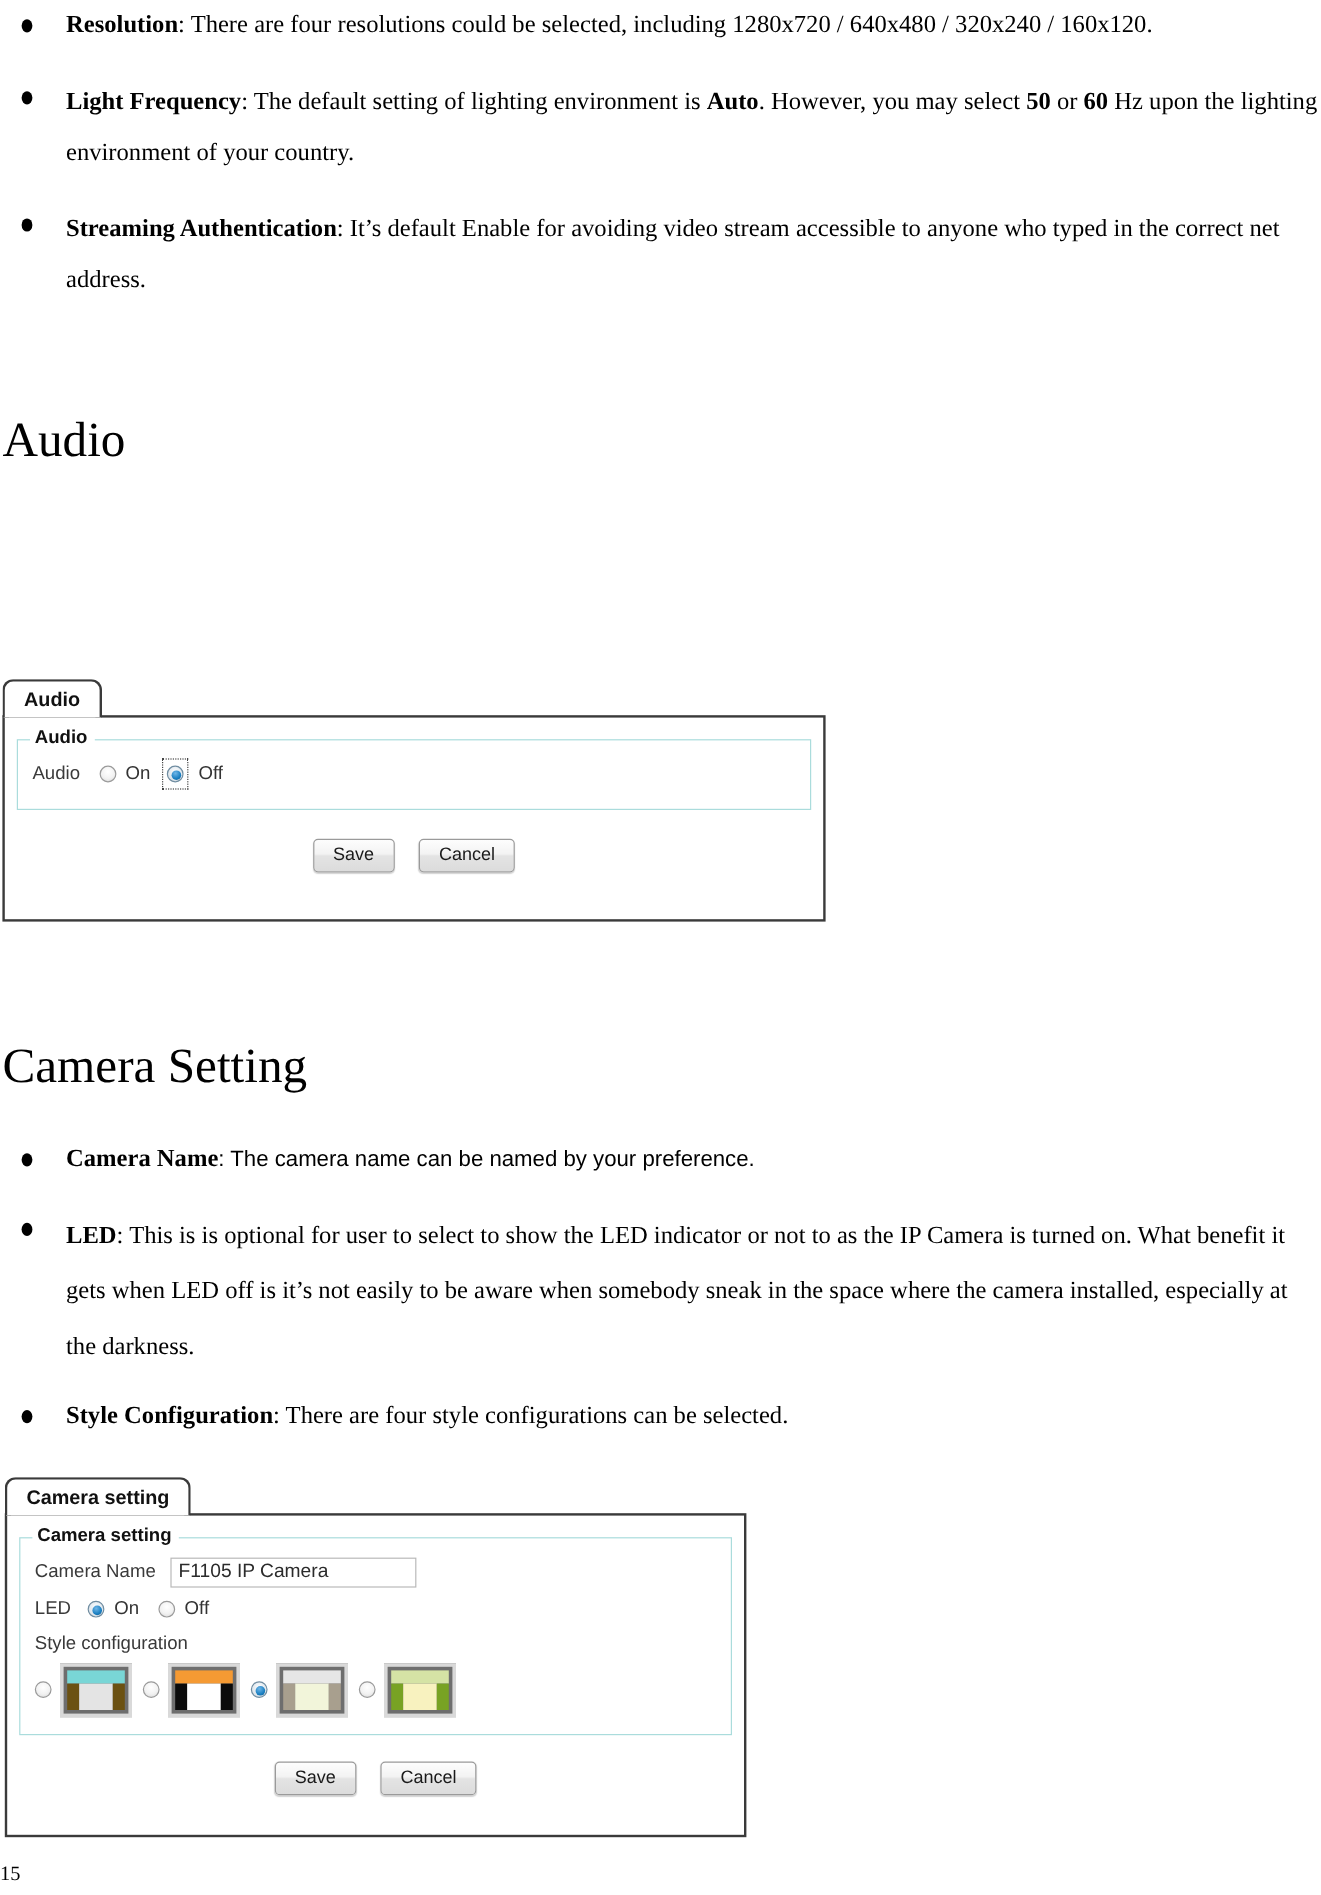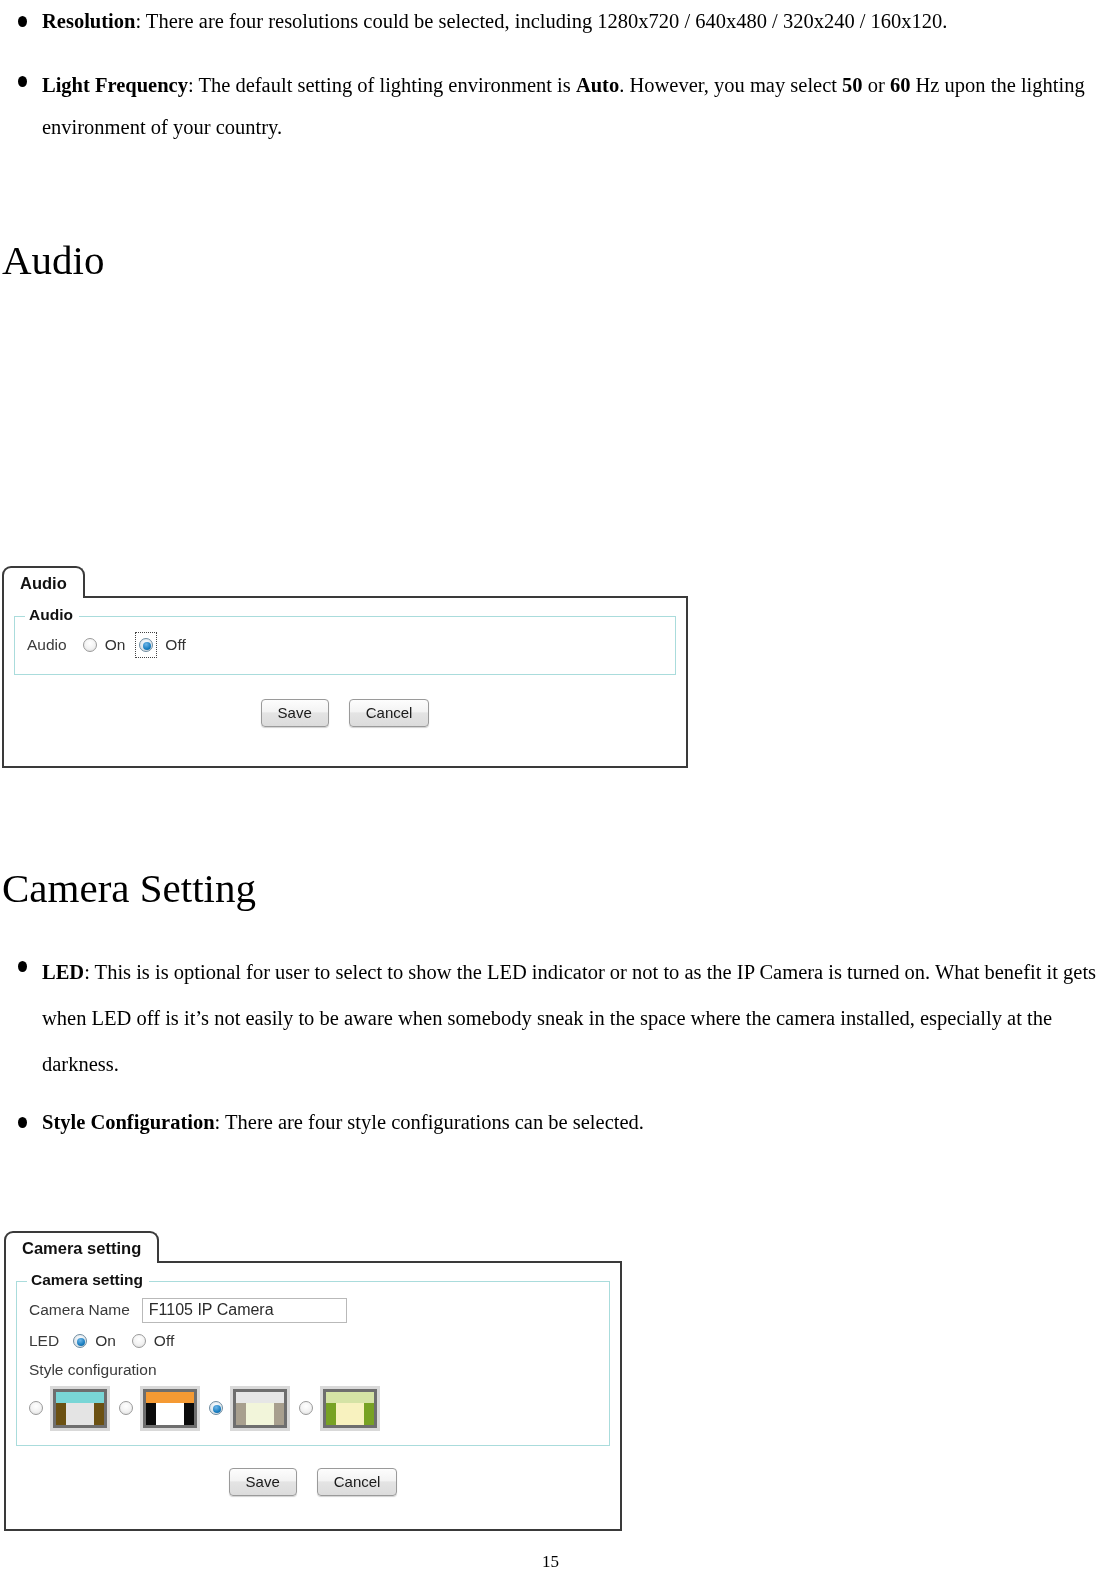--- a/index.html
+++ b/index.html
@@ -24,21 +24,21 @@
     width: 1101px;
   }
 
   ul.bullets {
     list-style: none;
     margin: 0;
     padding: 0;
   }
   li.bullet {
     position: relative;
-    padding-left: 42px;
+    padding-left: 55px;
     font-size: 20.5px;
     line-height: 34px;
     font-family: "Liberation Serif", serif;
   }
   li.bullet::before {
     content: "";
     position: absolute;
     left: 18px;
     top: 12px;
     width: 9px;
@@ -218,37 +218,40 @@
   .thumb .bodyarea {
     flex: 1;
     display: flex;
   }
   .thumb .side { width: 20%; }
   .thumb .center { flex: 1; }
 
   .page-num {
     position: absolute;
     width: 1101px;
-    text-align: center;
+    text-align: left;
     font-family: "Liberation Serif", serif;
     font-size: 17px;
     color: #000;
   }
 </style>
 </head>
 <body>
 
 <div class="doc">
 
   <ul class="bullets" style="margin-top:4px;">
     <li class="bullet" style="margin-top:0;">
       <b>Resolution</b><span>: There are four resolutions could be selected, including 1280x720 / 640x480 / 320x240 / 160x120.</span>
     </li>
     <li class="bullet" style="margin-top:26px; line-height:42px;">
       <b>Light Frequency</b><span>: The default setting of lighting environment is </span><b>Auto</b><span>. However, you may select </span><b>50</b><span> or </span><b>60</b><span> Hz upon the lighting environment of your country.</span>
+    </li>
+    <li class="bullet" style="margin-top:22px; line-height:42px;">
+      <b>Streaming Authentication</b><span>: It’s default Enable for avoiding video stream accessible to anyone who typed in the correct net address.</span>
     </li>
   </ul>
 
   <h1 class="section" style="margin-top:92px; margin-left:2px;">Audio</h1>
 
 </div>
 
 <div class="panel-wrap" style="left:2px; top:566px; width:686px;">
   <div class="tab">Audio</div>
   <div class="panel-body" style="height:172px;">
@@ -268,20 +271,23 @@
       <button class="btn">Save</button>
       <button class="btn">Cancel</button>
     </div>
   </div>
 </div>
 
 <div class="doc" style="top:868px;">
   <h1 class="section" style="margin-left:2px;">Camera Setting</h1>
 
   <ul class="bullets" style="margin-top:40px;">
+    <li class="bullet" style="line-height:34px;">
+      <b>Camera Name</b><span style="font-family:'Liberation Sans',sans-serif; font-size:18.5px;">: The camera name can be named by your preference.</span>
+    </li>
     <li class="bullet" style="margin-top:24px; line-height:46px;">
       <b>LED</b><span>: This is is optional for user to select to show the LED indicator or not to as the IP Camera is turned on. What benefit it gets when LED off is it’s not easily to be aware when somebody sneak in the space where the camera installed, especially at the darkness.</span>
     </li>
     <li class="bullet" style="margin-top:18px; line-height:34px;">
       <b>Style Configuration</b><span>: There are four style configurations can be selected.</span>
     </li>
   </ul>
 </div>
 
 <div class="panel-wrap" style="left:4px; top:1231px; width:618px;">

